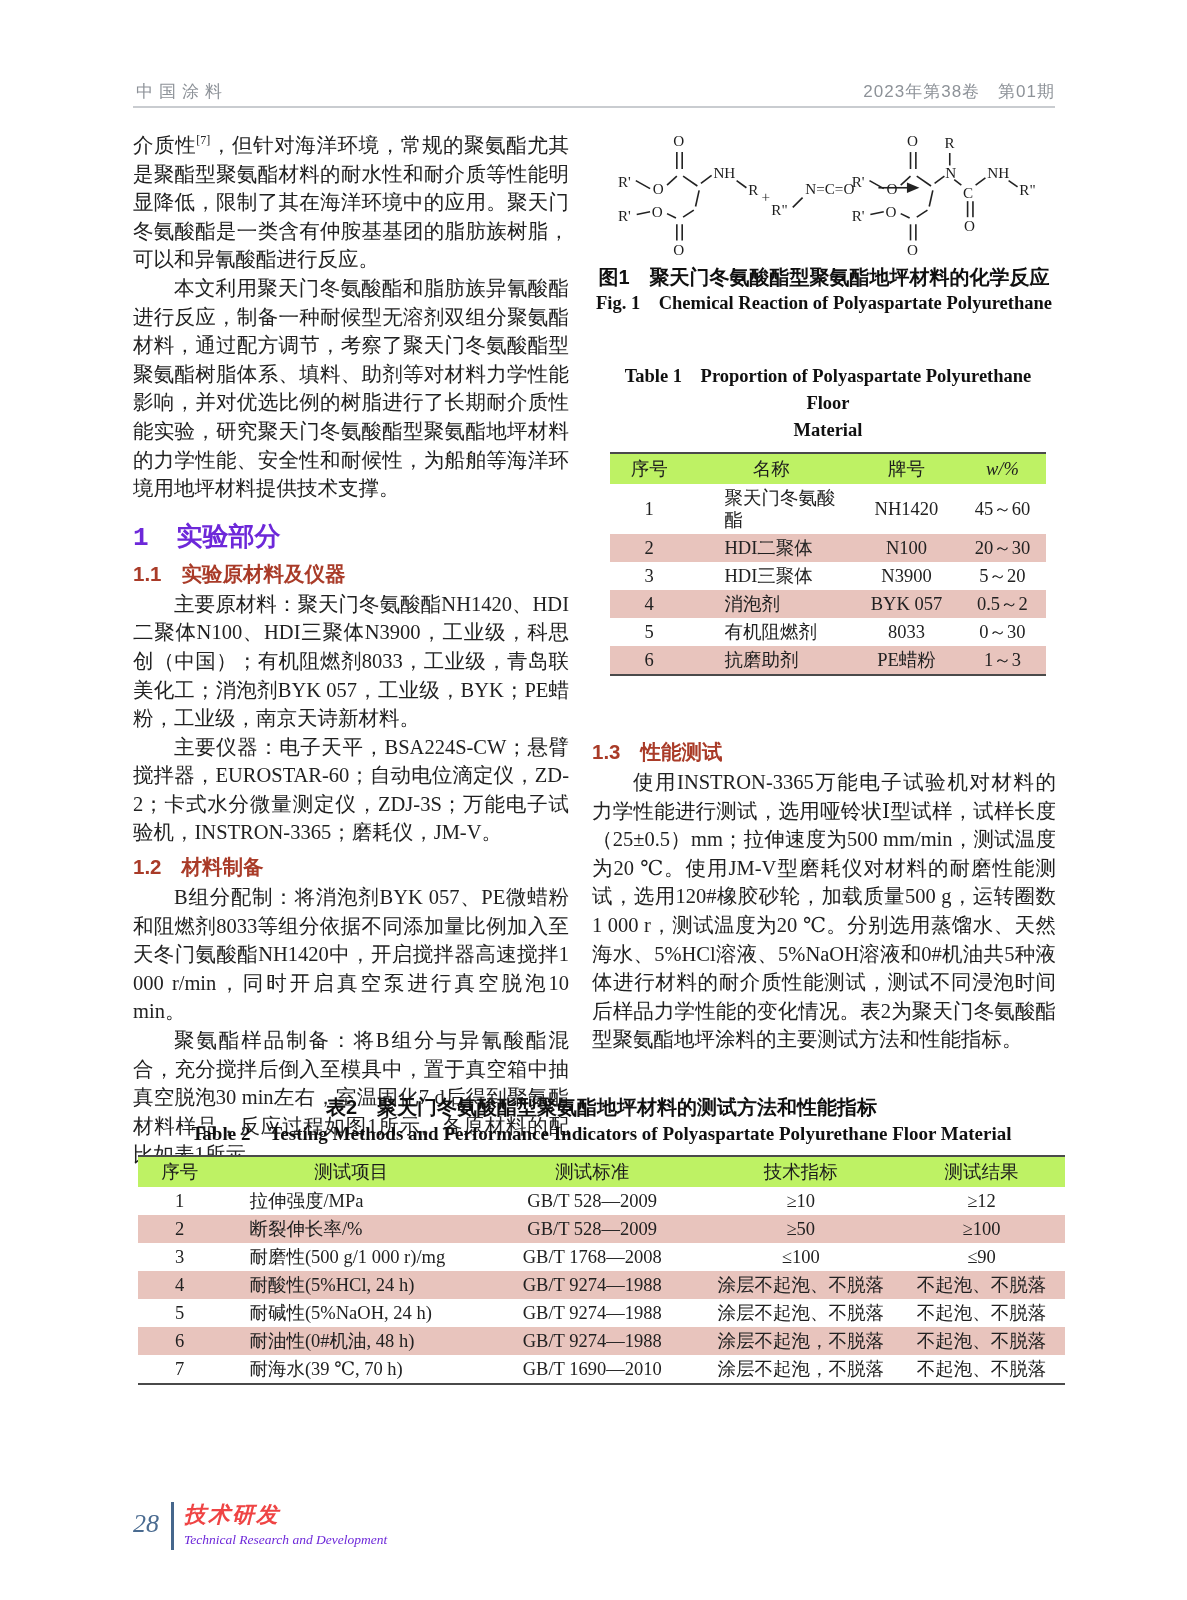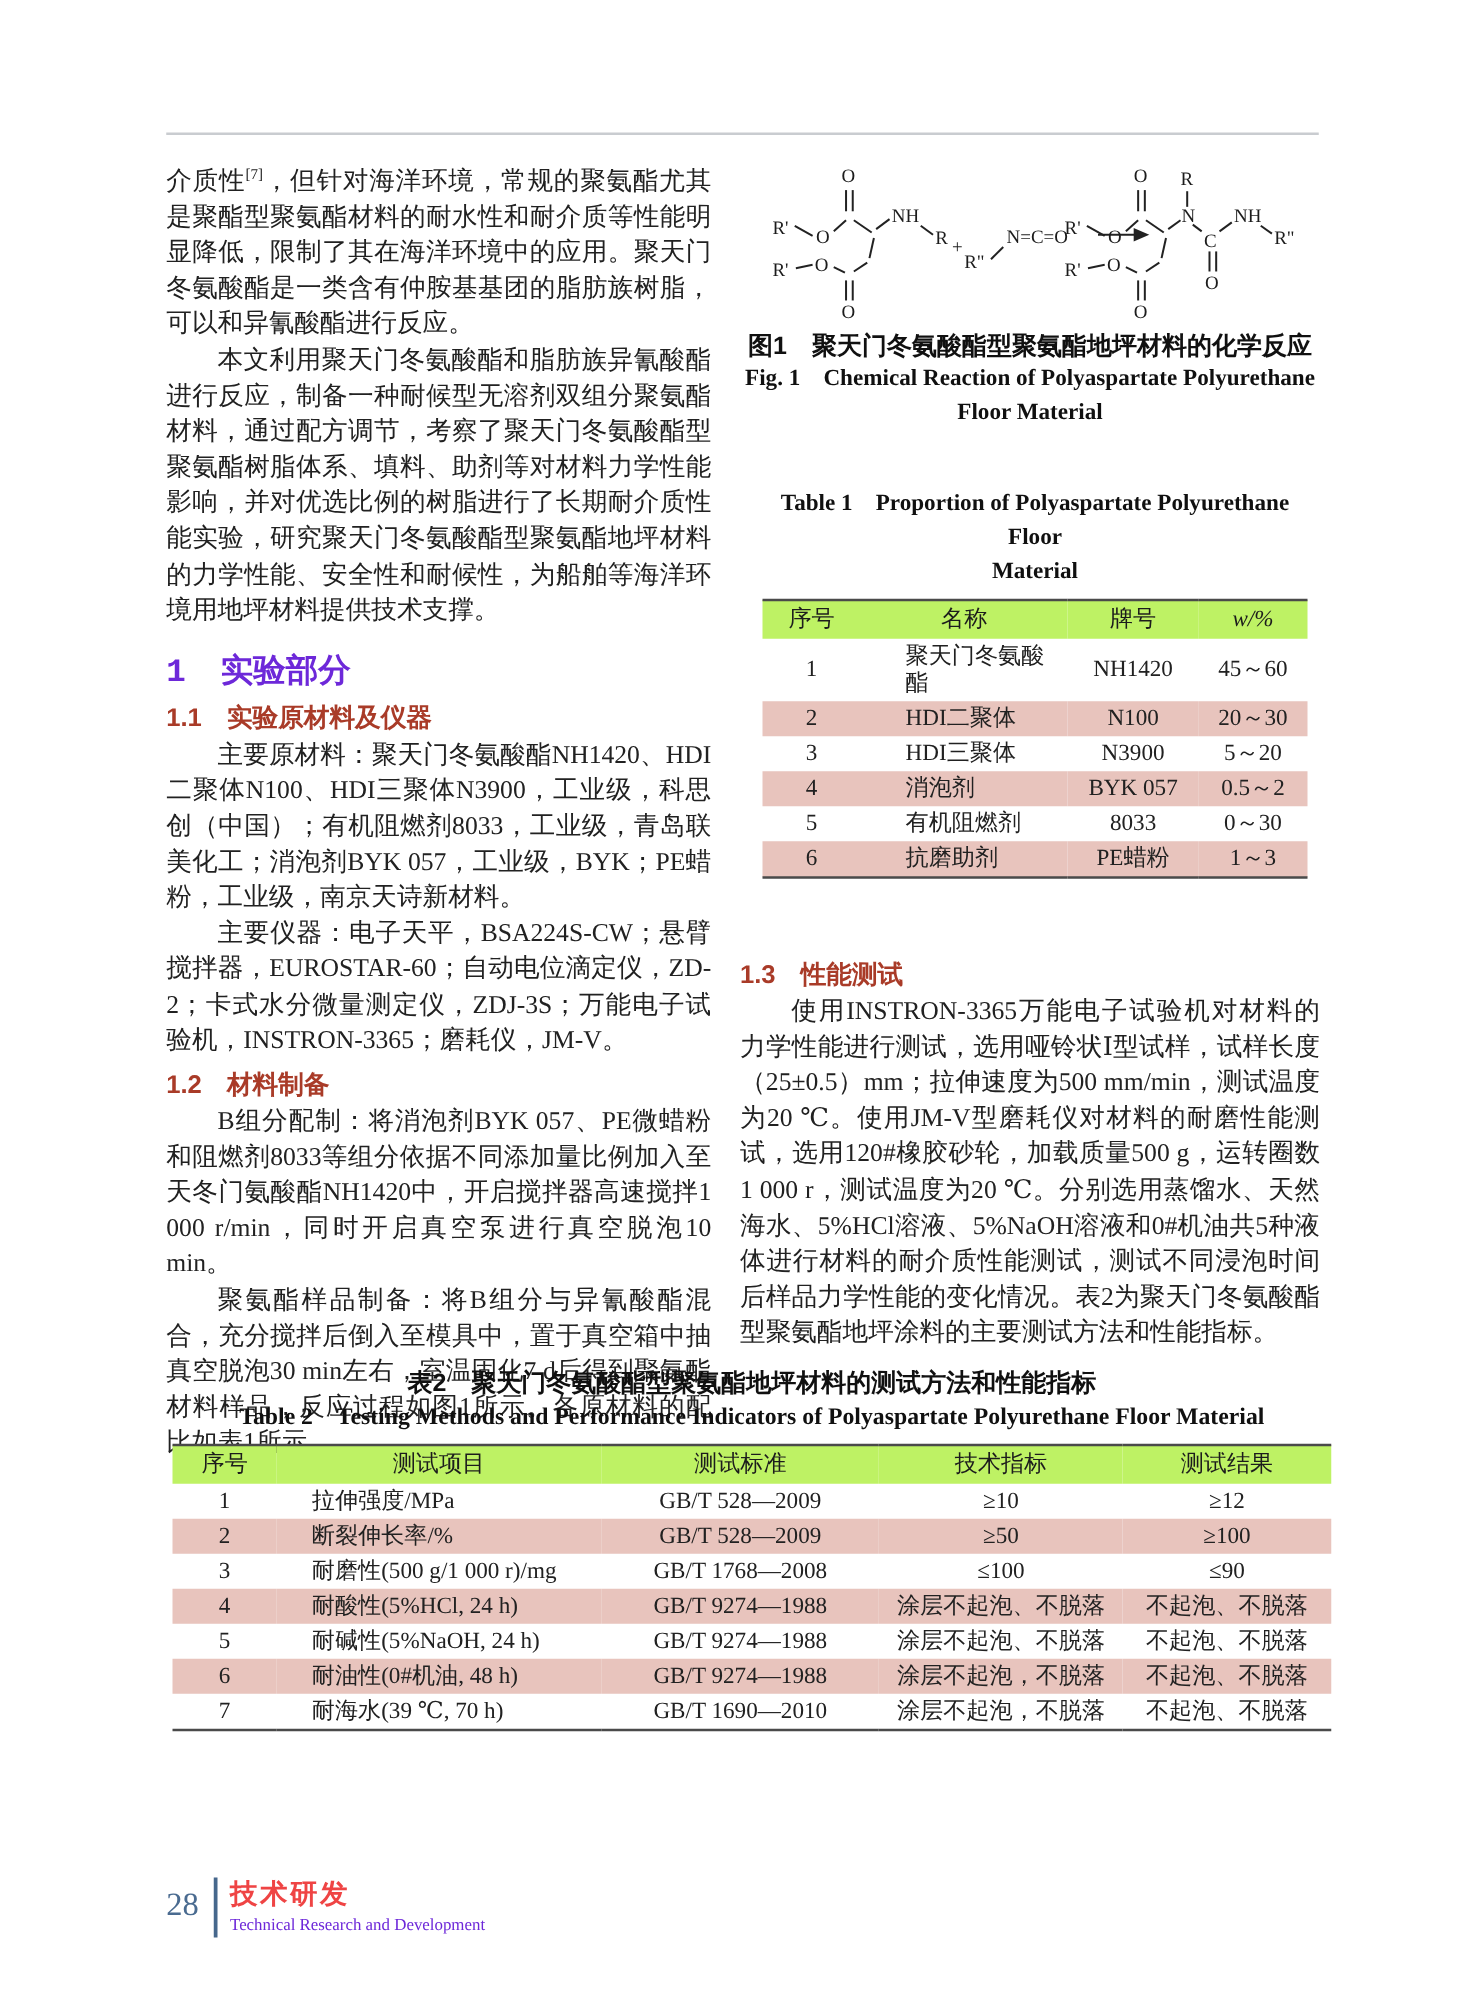--- a/index.html
+++ b/index.html
@@ -47,32 +47,36 @@
   .tbl1{margin-top:8px;}
   .tbl1 td:nth-child(2){text-align:left;padding-left:36px;}
   .tbl2 td:nth-child(2){text-align:left;padding-left:28px;}
   .italic{font-style:italic;}
   .sec13{margin-top:62px;}
   .tbl2-block{position:absolute;left:138px;right:122px;top:1090px;}
   .tbl2-block .cap-en{font-size:19px;}
   .tbl2{margin-top:8px;}
 
   
-  .pg-footer{position:absolute;left:133px;top:1500px;display:flex;align-items:flex-start;}
+  .pg-footer{position:absolute;left:133px;top:1500px;display:flex;align-items:flex-start;font-style:italic;}
   .pg-num{font-size:26px;color:#4a6b90;margin-top:9px;}
   .footer-bar{width:3px;height:48px;background:#46678c;margin:2px 10px 0 12px;}
   .footer-cn{display:block;font-family:"Liberation Sans","DejaVu Sans",sans-serif;
              font-weight:bold;font-size:22px;color:#ef4444;letter-spacing:2px;}
   .footer-en{display:block;font-size:13.5px;color:#6d28d9;margin-top:2px;}
 </style>
 </head>
 <body>
 
 <div class="page">
 
+  <div class="pg-header">
+    <span class="journal">中国涂料</span>
+    <span class="issue">2023年第38卷　第01期</span>
+  </div>
   <div class="pg-rule"></div>
 
   <div class="col-left">
     <p class="body-par no-indent"><span>介质性</span><span class="sup">[7]</span><span>，但针对海洋环境，常规的聚氨酯尤其是聚酯型聚氨酯材料的耐水性和耐介质等性能明显降低，限制了其在海洋环境中的应用。聚天门冬氨酸酯是一类含有仲胺基基团的脂肪族树脂，可以和异氰酸酯进行反应。</span></p>
     <p class="body-par">本文利用聚天门冬氨酸酯和脂肪族异氰酸酯进行反应，制备一种耐候型无溶剂双组分聚氨酯材料，通过配方调节，考察了聚天门冬氨酸酯型聚氨酯树脂体系、填料、助剂等对材料力学性能影响，并对优选比例的树脂进行了长期耐介质性能实验，研究聚天门冬氨酸酯型聚氨酯地坪材料的力学性能、安全性和耐候性，为船舶等海洋环境用地坪材料提供技术支撑。</p>
 
     <h1 class="sec1"><span class="sec-num">1</span><span>实验部分</span></h1>
 
     <h2 class="sec2"><span class="sec-num">1.1</span><span>实验原材料及仪器</span></h2>
     <p class="body-par">主要原材料：聚天门冬氨酸酯NH1420、HDI二聚体N100、HDI三聚体N3900，工业级，科思创（中国）；有机阻燃剂8033，工业级，青岛联美化工；消泡剂BYK 057，工业级，BYK；PE蜡粉，工业级，南京天诗新材料。</p>
@@ -149,21 +153,20 @@
       <text x="393" y="78">C</text>
       <text x="394" y="116">O</text>
       <text x="420" y="56">NH</text>
       <text x="456" y="75">R"</text>
       <text x="268" y="104">R'</text>
       <text x="306" y="100">O</text>
       <text x="330" y="142">O</text>
     </svg>
     <div class="cap-cn">图1　聚天门冬氨酸酯型聚氨酯地坪材料的化学反应</div>
     <div class="cap-en">Fig. 1　Chemical Reaction of Polyaspartate Polyurethane</div>
-    <div class="cap-en">Floor Material</div>
 
     <div class="tbl1-wrap">
       <div class="cap-en">Table 1　Proportion of Polyaspartate Polyurethane Floor</div>
       <div class="cap-en">Material</div>
       <table class="tbl tbl1">
         <colgroup>
             <col style="width:18%">
             <col style="width:38%">
             <col style="width:24%">
             <col style="width:20%">

